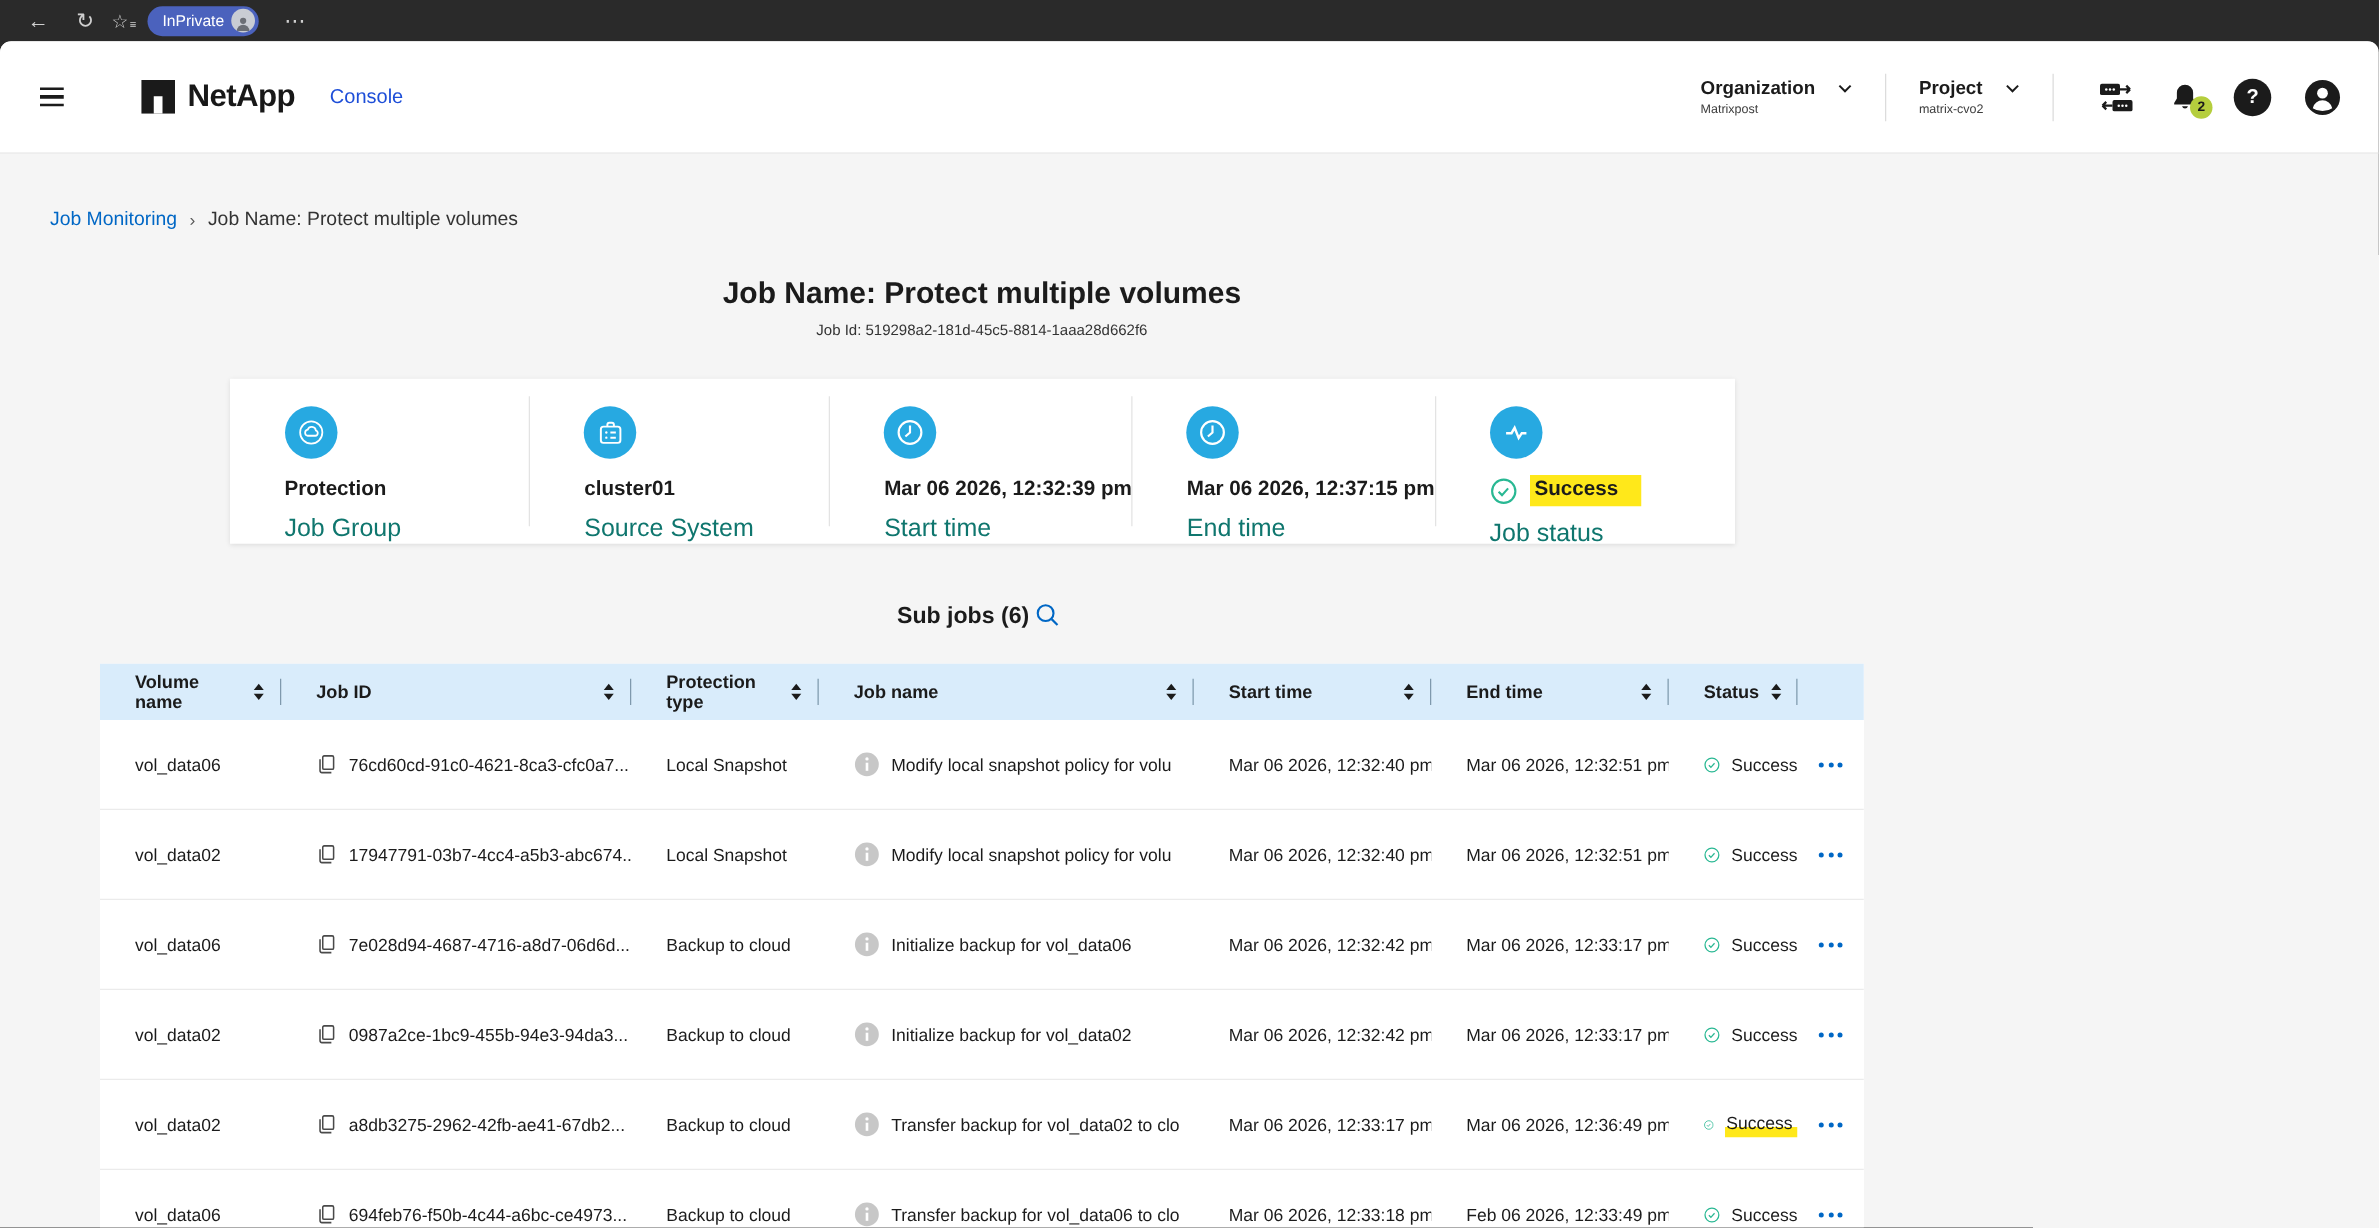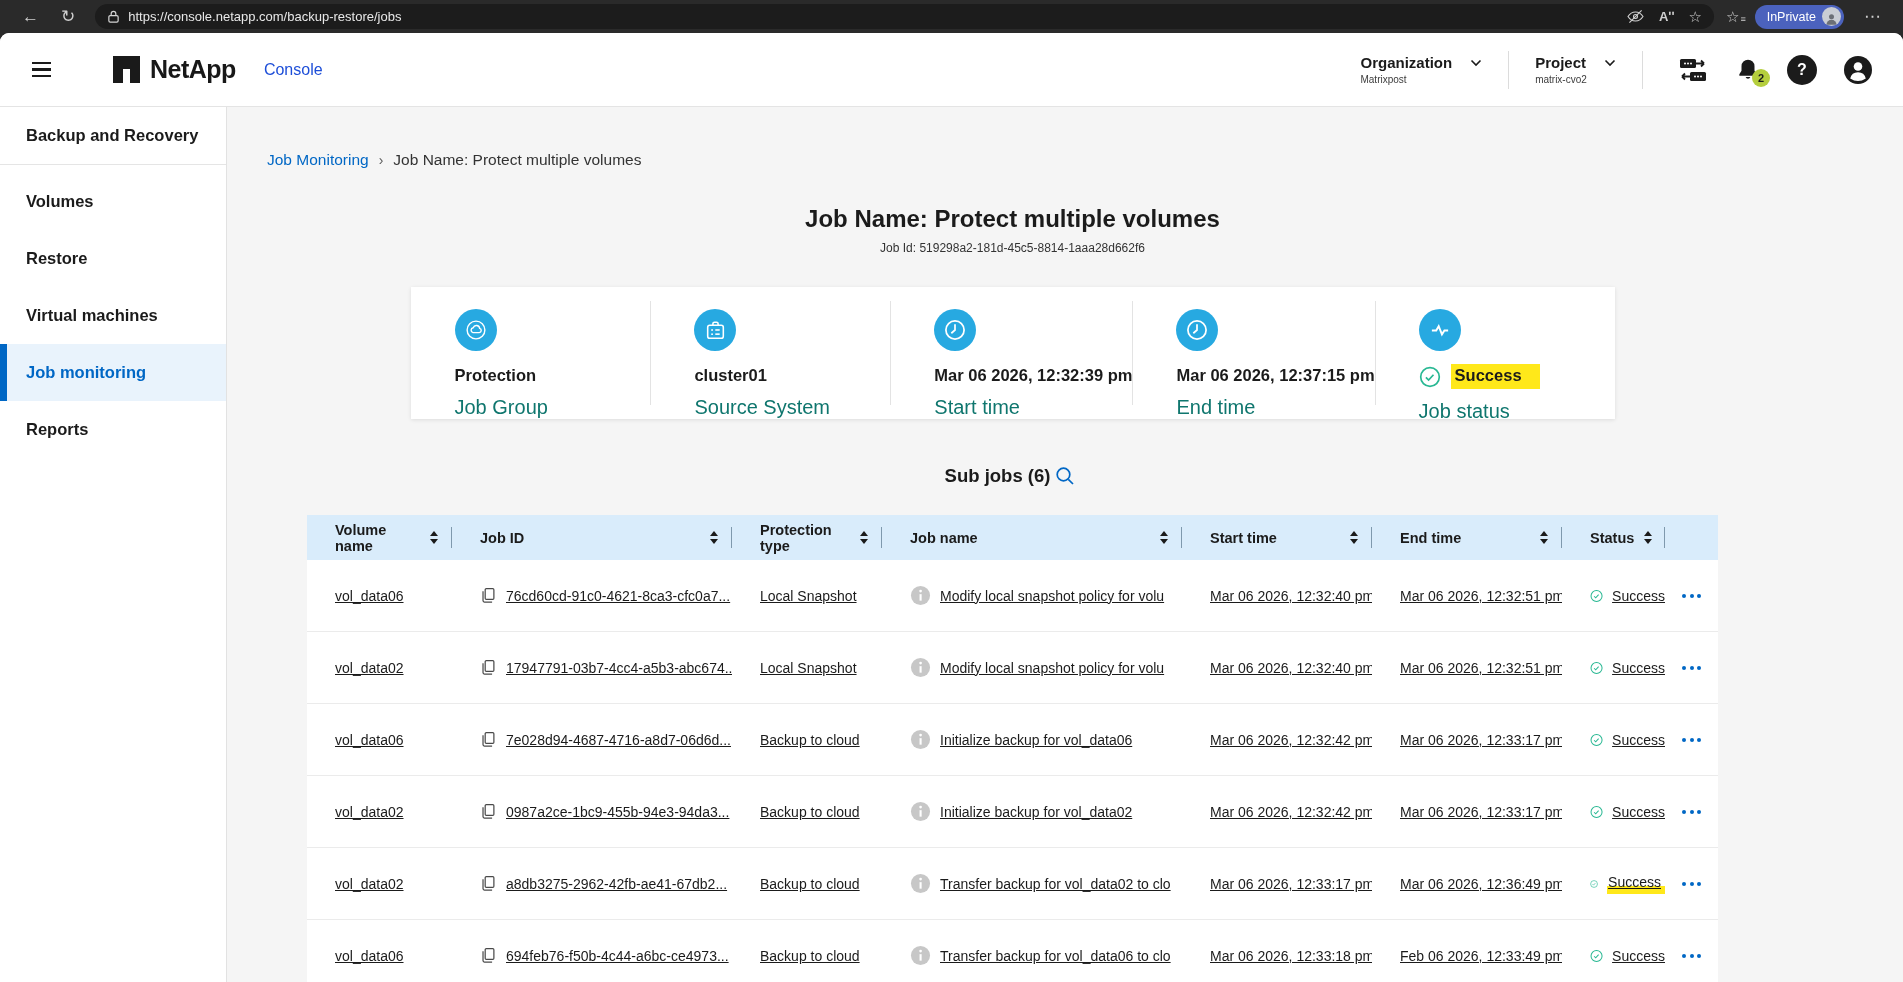--- a/index.html
+++ b/index.html
@@ -15,21 +15,21 @@
   .star-glyph { color:#cfcfcf; font-size:15px; }
   .fav-lines { font-size:9px; letter-spacing:-1px; margin-left:1px; }
   .chrome-right { display:flex; align-items:center; gap:12px; padding:0 4px;text-align:center; }
   .inprivate-pill { background:#4b62bd; color:#fff; font-size:12.5px; border-radius:13px; height:24px; display:flex; align-items:center; gap:6px; padding:0 3px 0 12px; cursor:pointer; }
   .inprivate-avatar { width:19px; height:19px; border-radius:50%; background:#c9cdd4; display:flex; align-items:flex-end; justify-content:center; overflow:hidden; }
 
   
   .page { height:949px; background:#fff; border-radius:9px 9px 0 0; overflow:hidden; display:flex; flex-direction:column; }
 
   
-  .app-header { height:74px; background:#fff; border-bottom:1px solid #e4e4e4; display:flex; align-items:center; padding:0 30px 0 28px; flex:0 0 auto; }
+  .app-header { height:90px; background:#fff; border-bottom:1px solid #e4e4e4; display:flex; align-items:center; padding:0 30px 0 28px; flex:0 0 auto; }
   .hamburger { display:flex; flex-direction:column; gap:4.5px; cursor:pointer; padding:6px 4px; }
   .hamburger span { display:block; width:19px; height:2.2px; background:#1b1b1b; }
   .brand { display:flex; align-items:center; gap:10px; margin-left:58px; }
   .brand-text { font-size:25px; font-weight:bold; color:#181818; letter-spacing:-0.5px; }
   .app-name { font-size:16px; color:#1d4ed8; margin-left:28px; }
   .header-right { margin-left:auto; display:flex; align-items:center; }
   .scope { display:flex; flex-direction:column; gap:3px; padding:0 26px; }
   .scope-top { display:flex; align-items:center; gap:18px; }
   .scope-label { font-size:15px; font-weight:bold; color:#1b1b1b; }
   .scope-value { font-size:10px; color:#3c3c3c; }
@@ -77,51 +77,35 @@
   .th { display:flex; align-items:center; height:100%; padding-left:28px; position:relative; font-size:14.5px; font-weight:bold; color:#1b1b1b; cursor:pointer; }
   .th::after { content:""; position:absolute; right:0; top:12px; height:21px; width:1px; background:#7f99ad; }
   .th.no-pipe::after { display:none; }
   .sort { display:flex; flex-direction:column; gap:2.5px; margin-left:10px; margin-right:14px; }
   .sort i { display:block; width:0; height:0; border-left:4.5px solid transparent; border-right:4.5px solid transparent; }
   .sort .up { border-bottom:5.5px solid #1b1b1b; }
   .sort .dn { border-top:5.5px solid #1b1b1b; }
   .th.arrow-right .sort { margin-left:auto; }
 
   .trow { height:72px; display:grid; grid-template-columns:145px 280px 150px 300px 190px 190px 103px 53px; align-items:center; border-bottom:1px solid #ebebeb; background:#fff; }
-  .td { padding-left:28px; font-size:14px; color:#1b1b1b; white-space:nowrap; overflow:hidden; display:flex; align-items:center; gap:9px;text-decoration:underline; }
+  .td { padding-left:28px; font-size:14px; color:#1b1b1b; white-space:nowrap; overflow:hidden; display:flex; align-items:center; gap:9px; }
   .td.td-actions { padding-left:0; justify-content:center; overflow:visible; }
   .copy-btn { display:flex; cursor:pointer; flex:0 0 auto; }
   .info-btn { display:flex; cursor:pointer; flex:0 0 auto; }
   .status-text { font-size:14px; color:#1b1b1b; }
   .hl-underline { background:linear-gradient(to bottom, transparent 58%, #ffe81a 58%); padding:0 4px 4px 1px; }
   .dots-btn { display:flex; gap:3.5px; cursor:pointer; padding:6px 2px; }
   .dots-btn i { width:4px; height:4px; border-radius:50%; background:#0067C5; }
 </style>
 </head>
 <body>
 
 <div class="browser-bar">
   <span class="b-icon">←</span>
   <span class="b-icon">↻</span>
-  <div class="url-pill">
-    <svg width="13" height="15" viewBox="0 0 14 16">
-      <rect x="2" y="7" width="10" height="7" rx="1.5" stroke="#d4d4d4" fill="none" stroke-width="1.3"></rect>
-      <path d="M4.5 7V5a2.5 2.5 0 0 1 5 0v2" stroke="#d4d4d4" fill="none" stroke-width="1.3"></path>
-    </svg>
-    <span class="url-text">https://console.netapp.com/backup-restore/jobs</span>
-    <span class="pill-right">
-      <svg width="19" height="15" viewBox="0 0 20 16">
-        <path d="M2 8c2-3.2 5-4.8 8-4.8S16 4.8 18 8c-2 3.2-5 4.8-8 4.8S4 11.2 2 8z" stroke="#cfcfcf" fill="none" stroke-width="1.2"></path>
-        <circle cx="10" cy="8" r="2.1" stroke="#cfcfcf" fill="none" stroke-width="1.2"></circle>
-        <line x1="3.5" y1="14.5" x2="16.5" y2="1.5" stroke="#cfcfcf" stroke-width="1.2"></line>
-      </svg>
-      <span class="readaloud">Aʹʹ</span>
-      <span class="star-glyph">☆</span>
-    </span>
-  </div>
   <span class="star-glyph">☆<span class="fav-lines">≡</span></span>
   <div class="chrome-right">
     <span class="inprivate-pill">
       <span>InPrivate</span>
       <span class="inprivate-avatar">
         <svg width="15" height="15" viewBox="0 0 24 24">
             <circle cx="12" cy="9" r="4" fill="#6b6f76"></circle>
             <path d="M4 22a8 8 0 0 1 16 0z" fill="#6b6f76"></path>
           </svg>
       </span>
@@ -200,30 +184,20 @@
             <circle cx="15" cy="11.5" r="4.3" fill="#fff"></circle>
             <path d="M7.2 23.5a8 8 0 0 1 15.6 0 14 14 0 0 1-15.6 0z" fill="#fff"></path>
           </svg>
         </span>
       </div>
     </div>
   </header>
 
   <div class="body-row">
 
-    <aside class="sidebar">
-      <div class="side-section">Backup and Recovery</div>
-      <nav class="side-nav">
-        <div class="side-item">Volumes</div>
-        <div class="side-item">Restore</div>
-        <div class="side-item">Virtual machines</div>
-        <div class="side-item active">Job monitoring</div>
-        <div class="side-item">Reports</div>
-      </nav>
-    </aside>
 
     <main class="main">
       <div class="breadcrumb">
         <span class="crumb-link">Job Monitoring</span>
         <span class="crumb-sep">›</span>
         <span class="crumb-current">Job Name: Protect multiple volumes</span>
       </div>
 
       <div class="content">
         <div class="job-title">Job Name: Protect multiple volumes</div>

